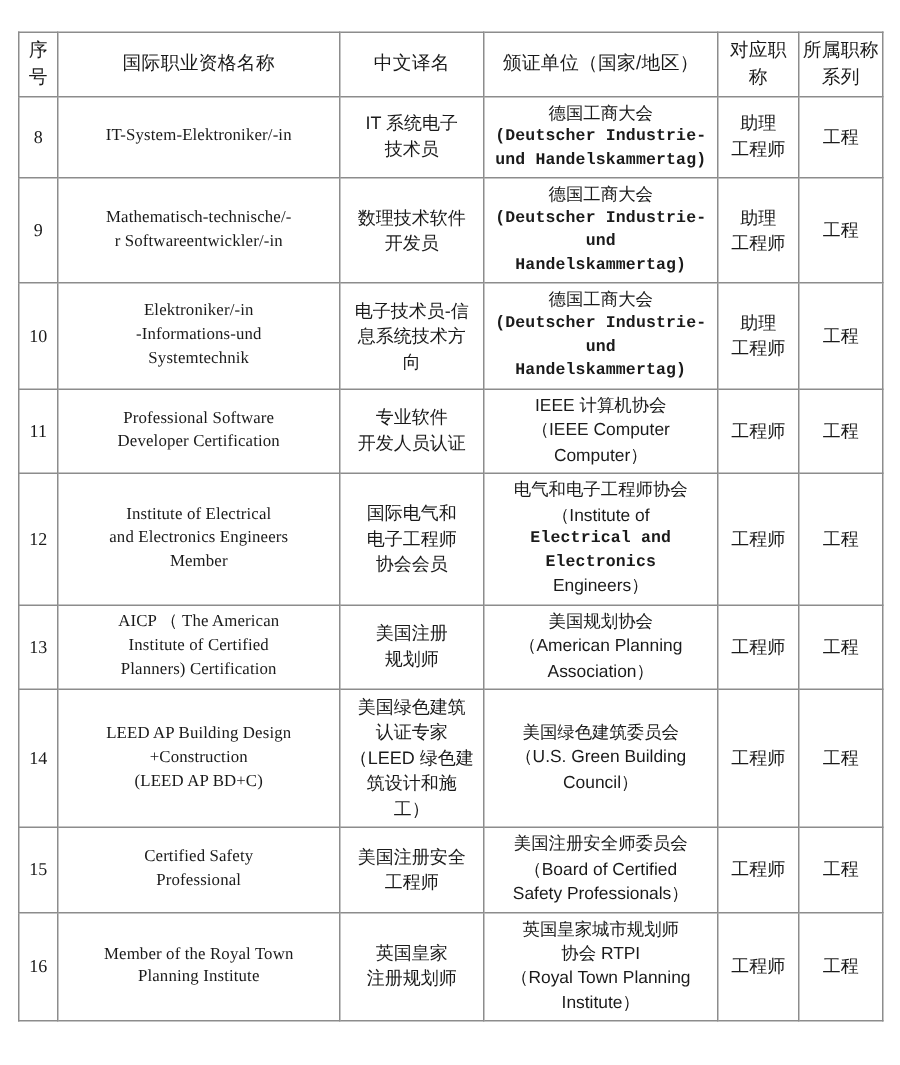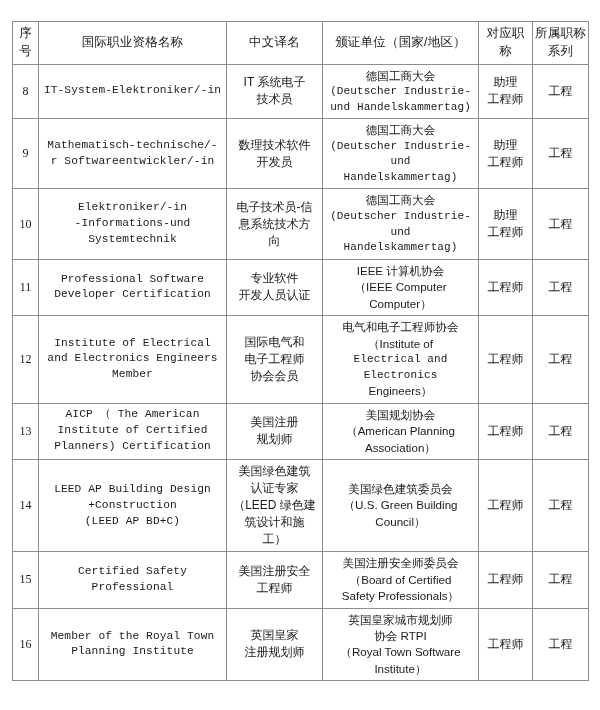--- a/index.html
+++ b/index.html
@@ -59,21 +59,21 @@
     padding: 2px 1px;
   }
   th.h-no { font-size: 12.5px; line-height: 1.2; }
 
   
   td.cell-no {
     font-family: "Liberation Serif", "DejaVu Serif", serif;
     font-size: 12px;
   }
   td.cell-latin {
-    font-family: Liberation Mono, monospace;
+    font-family: Liberation Serif, serif;
     font-size: 11.2px;
     letter-spacing: 0.1px;
     line-height: 1.55;
     padding: 6px 4px;
   }
   td.cell-cn {
     font-family: Liberation Sans, sans-serif;
     font-size: 12px;
     line-height: 1.55;
     padding: 6px 3px;
@@ -82,20 +82,21 @@
     font-family: "Liberation Sans", "DejaVu Sans", sans-serif;
     font-size: 11.6px;
     line-height: 1.55;
     padding: 6px 3px;
   }
   td.cell-mixed .latin,
   td.cell-cn .latin {
     font-family: "Liberation Mono", "DejaVu Sans Mono", monospace;
     font-size: 11px;
     letter-spacing: 0.1px;
+    font-weight: bold;
   }
   td.cell-short {
     font-family: "Liberation Sans", "DejaVu Sans", sans-serif;
     font-size: 12px;
     line-height: 1.5;
     padding: 4px 1px;
   }
   .line { display: block; white-space: nowrap; }
   .line.wrapok { white-space: normal; }
 </style>
@@ -305,21 +306,21 @@
               <span class="line">Member of the Royal Town</span>
               <span class="line">Planning Institute</span>
             </td>
             <td class="cell-cn">
               <span class="line wrapok">英国皇家</span>
               <span class="line wrapok">注册规划师</span>
             </td>
             <td class="cell-mixed">
               <span class="line wrapok">英国皇家城市规划师</span>
               <span class="line wrapok">协会 RTPI</span>
-              <span class="line wrapok">（Royal Town Software</span>
+              <span class="line wrapok">（Royal Town Planning</span>
               <span class="line wrapok">Institute）</span>
             </td>
             <td class="cell-short">
               <span class="line wrapok">工程师</span>
             </td>
             <td class="cell-short">工程</td>
           </tr>
         </tbody>
     </table>
   </div>

